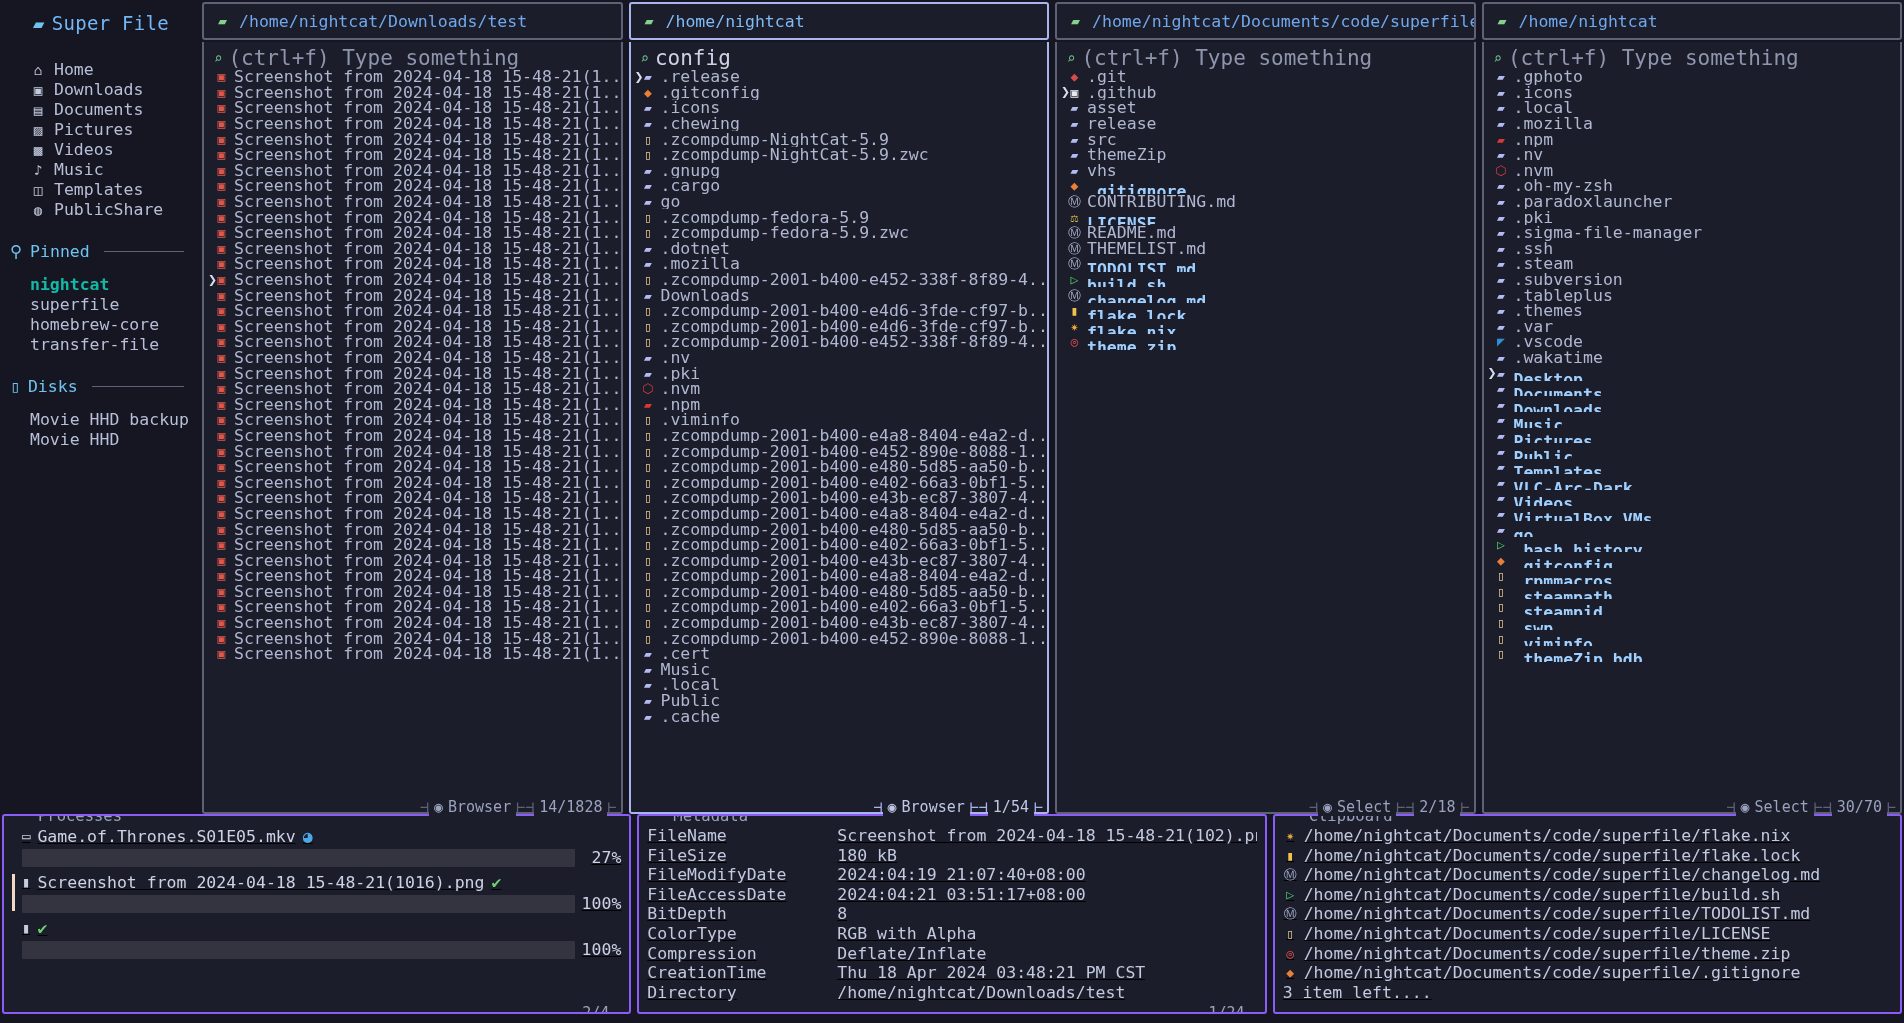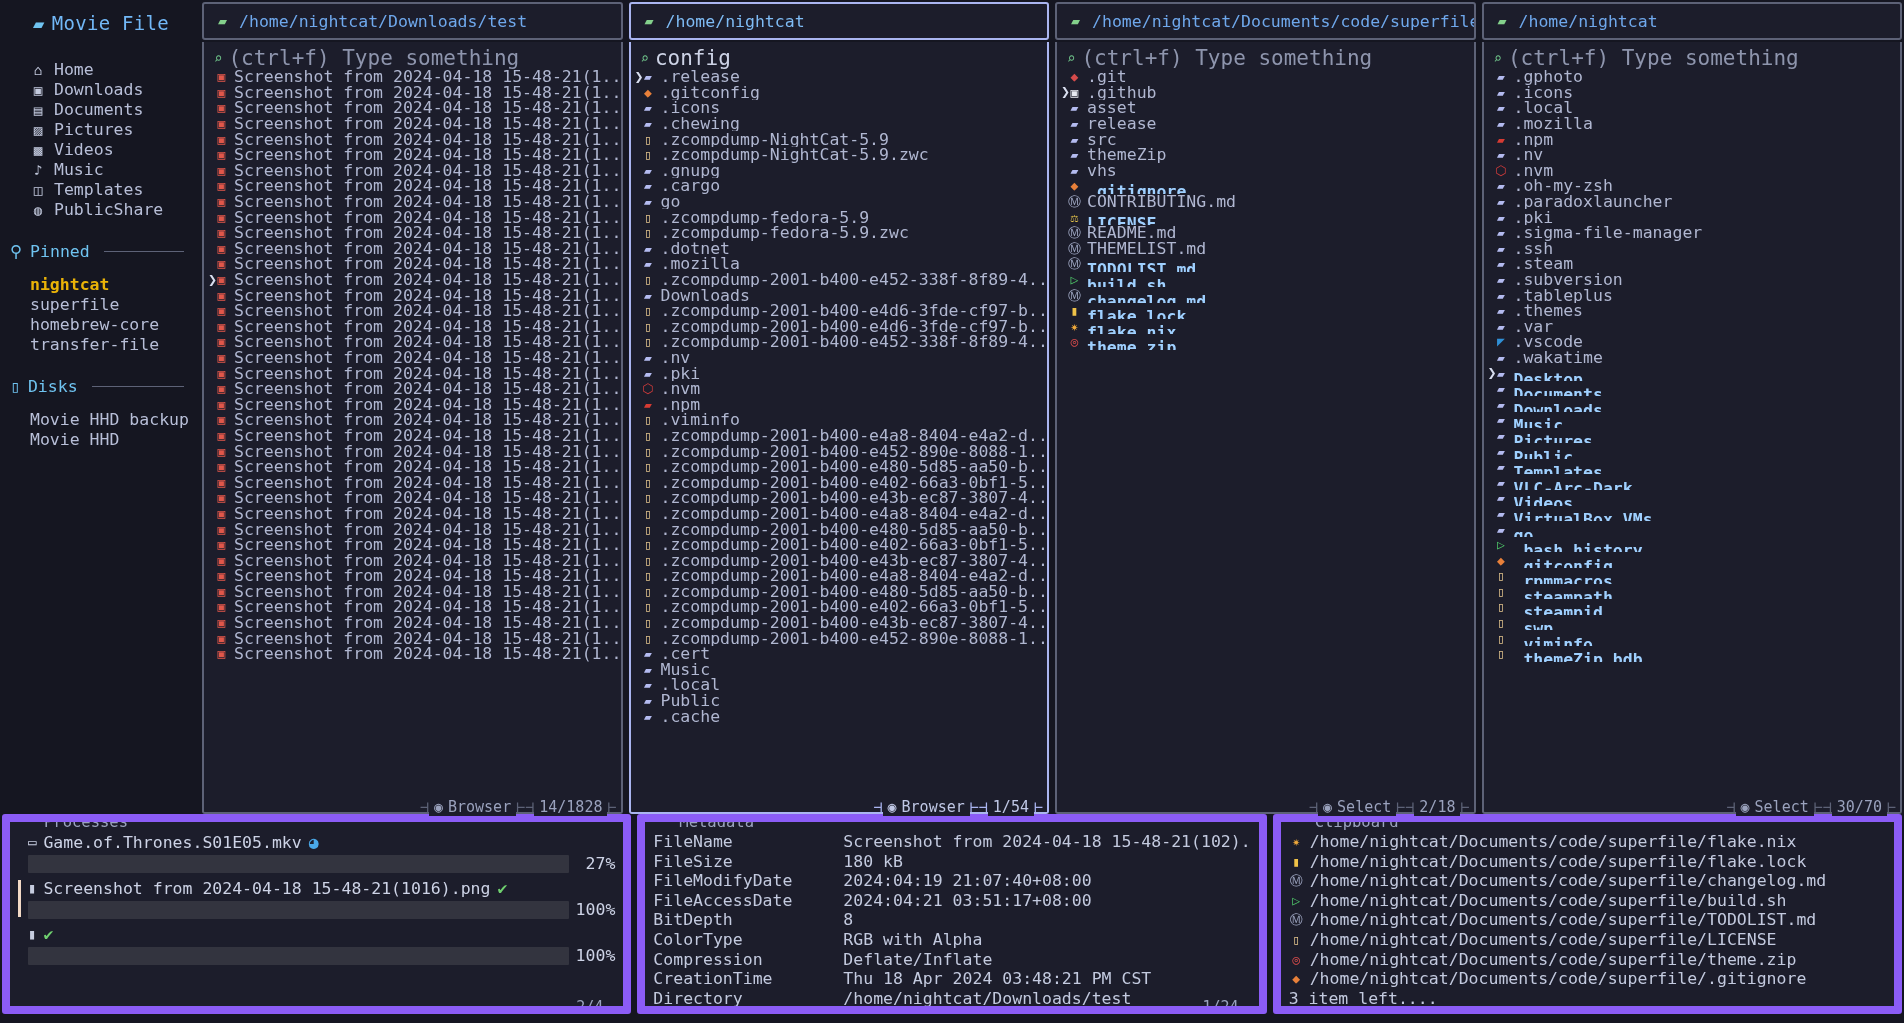--- a/index.html
+++ b/index.html
@@ -37,21 +37,21 @@
     color: #b8bfd8; font-size: 16.5px; white-space: nowrap;
   }
   .sb-item .ico { width: 16px; display:inline-block; text-align:center; font-size:14px; color:#c3cade; }
   .sb-sechead {
     display: flex; align-items: center; gap: 8px;
     padding: 0 18px 0 10px; margin-top: 22px; margin-bottom: 14px;
     color: #6fc3f0; font-size: 16.5px; white-space: nowrap;
   }
   .sb-sechead .line { flex: 1; height: 1px; background: #5d6277; margin-left: 6px; }
   .sb-sub { padding-left: 30px; height: 20px; line-height: 20px; font-size: 16.5px; color:#b8bfd8; white-space:nowrap;}
-  .sb-sub.active { color: #eab308; font-weight: bold; }
+  .sb-sub.active { color: #14b8a6; font-weight: bold; }
 
   
   .panels { display: flex; flex: 1; gap: 6px; padding-right: 2px; }
   .panel {
     flex: 1 1 0; min-width: 0;
     display: flex; flex-direction: column;
     position: relative;
   }
   .panel-head {
     border: 2px solid #5d6277; border-radius: 3px;
@@ -102,22 +102,22 @@
     background: #1c1d2b; padding: 0 5px; display:flex; align-items:center; gap:5px;
     height: 17px; line-height: 17px;
   }
   .fcap { color: #5d6277; font-size: 15px; }
   .panel.focused .fcap { color: #aab5f0; }
 
   
   .bottom-area { display: flex; gap: 6px; height: 200px; flex: none; padding: 0 2px 0 2px; }
   .bbox {
     flex: 1 1 0; min-width: 0; position: relative;
-    border: 8px solid #8b5cf6; border-radius: 3px;
-    background: #1c1d2b; padding: 10px 8px 6px 8px; overflow: hidden;
+    border: 2px solid #8b5cf6; border-radius: 3px;
+    background: #1c1d2b; padding: 10px 8px 6px 8px; overflow: hidden; text-decoration: underline;
   }
   .bbox-title {
     position: absolute; top: -9px; left: 26px; background: #1c1d2b;
     padding: 0 8px; color: #9aa2bd; font-size: 15.5px;
   }
   .bbox-count {
     position: absolute; bottom: -10px; right: 14px; background: #1c1d2b;
     padding: 0 6px; color: #9aa2bd; font-size: 15px;
   }
 
@@ -161,21 +161,21 @@
   .g-clock { color:#4aa8e8; }
 </style>
 </head>
 <body>
 
 <div class="top-area">
 
   <div class="sidebar">
     <div class="sb-title">
       <span class="fico">▰</span>
-      <span>Movie File</span>
+      <span>Super File</span>
     </div>
     <div id="sb-items">
         <div class="sb-item">
           <span class="ico">⌂</span>
           <span>Home</span>
         </div>
         <div class="sb-item">
           <span class="ico">▣</span>
           <span>Downloads</span>
         </div>

